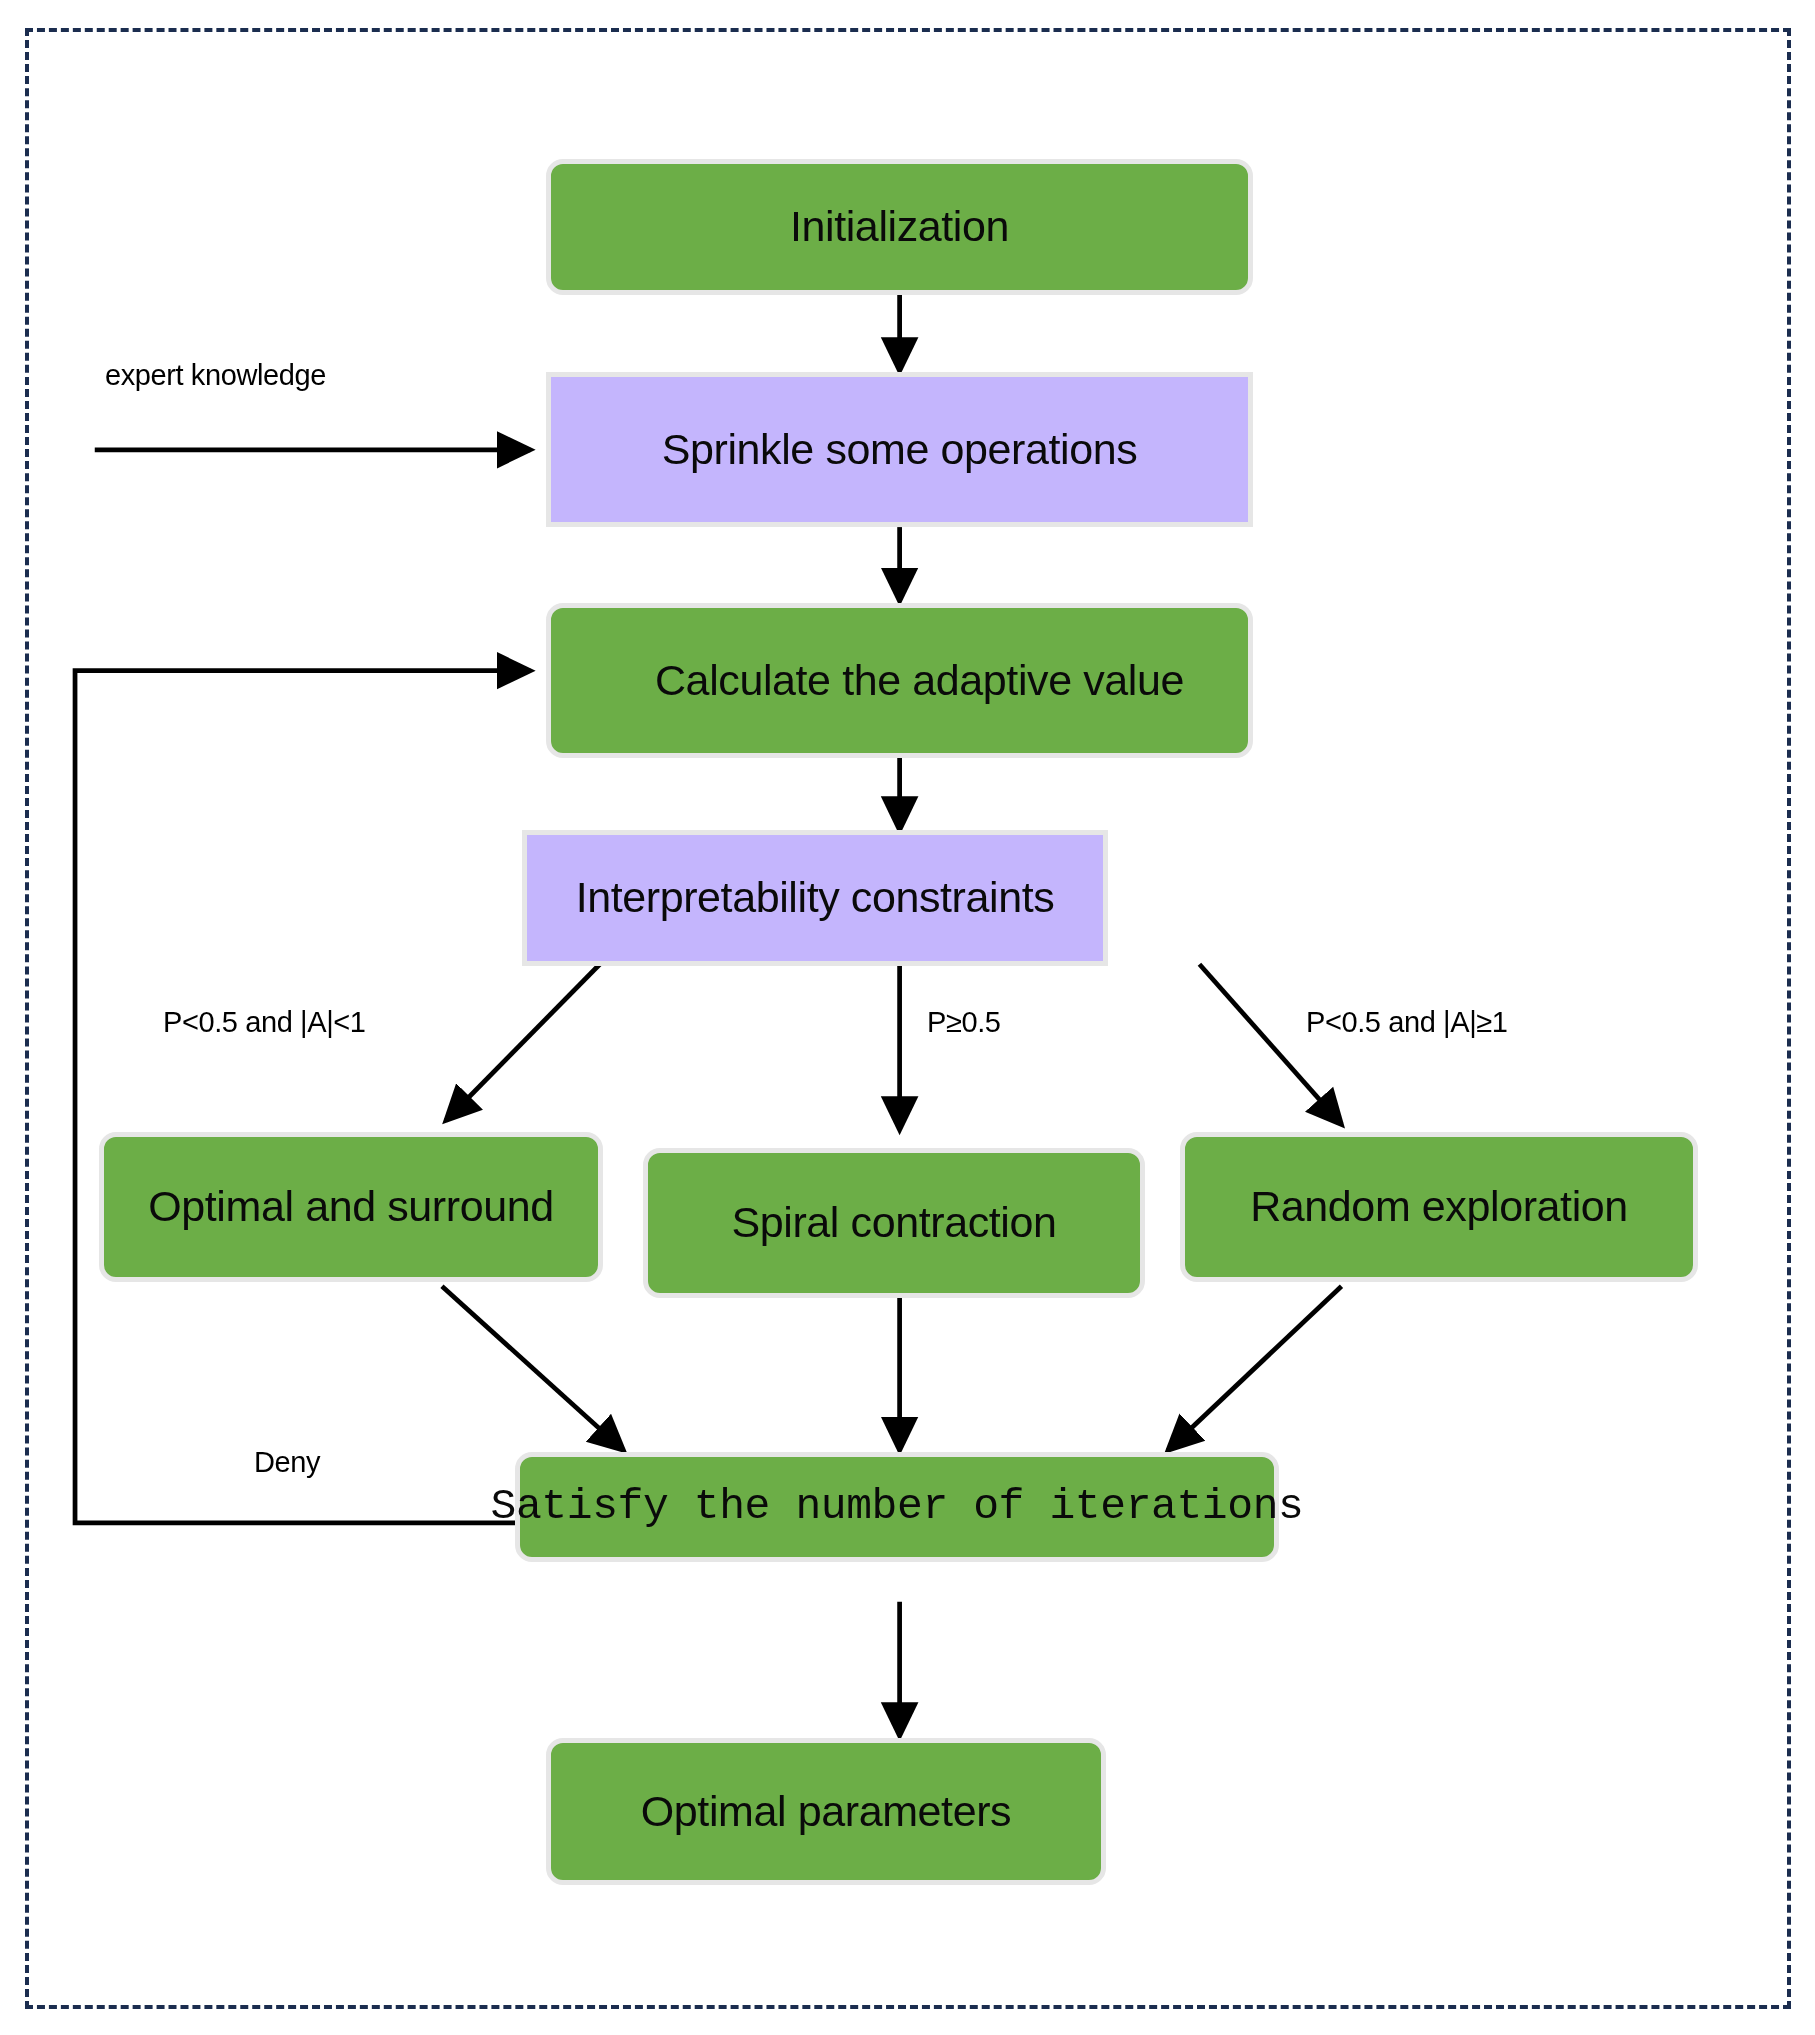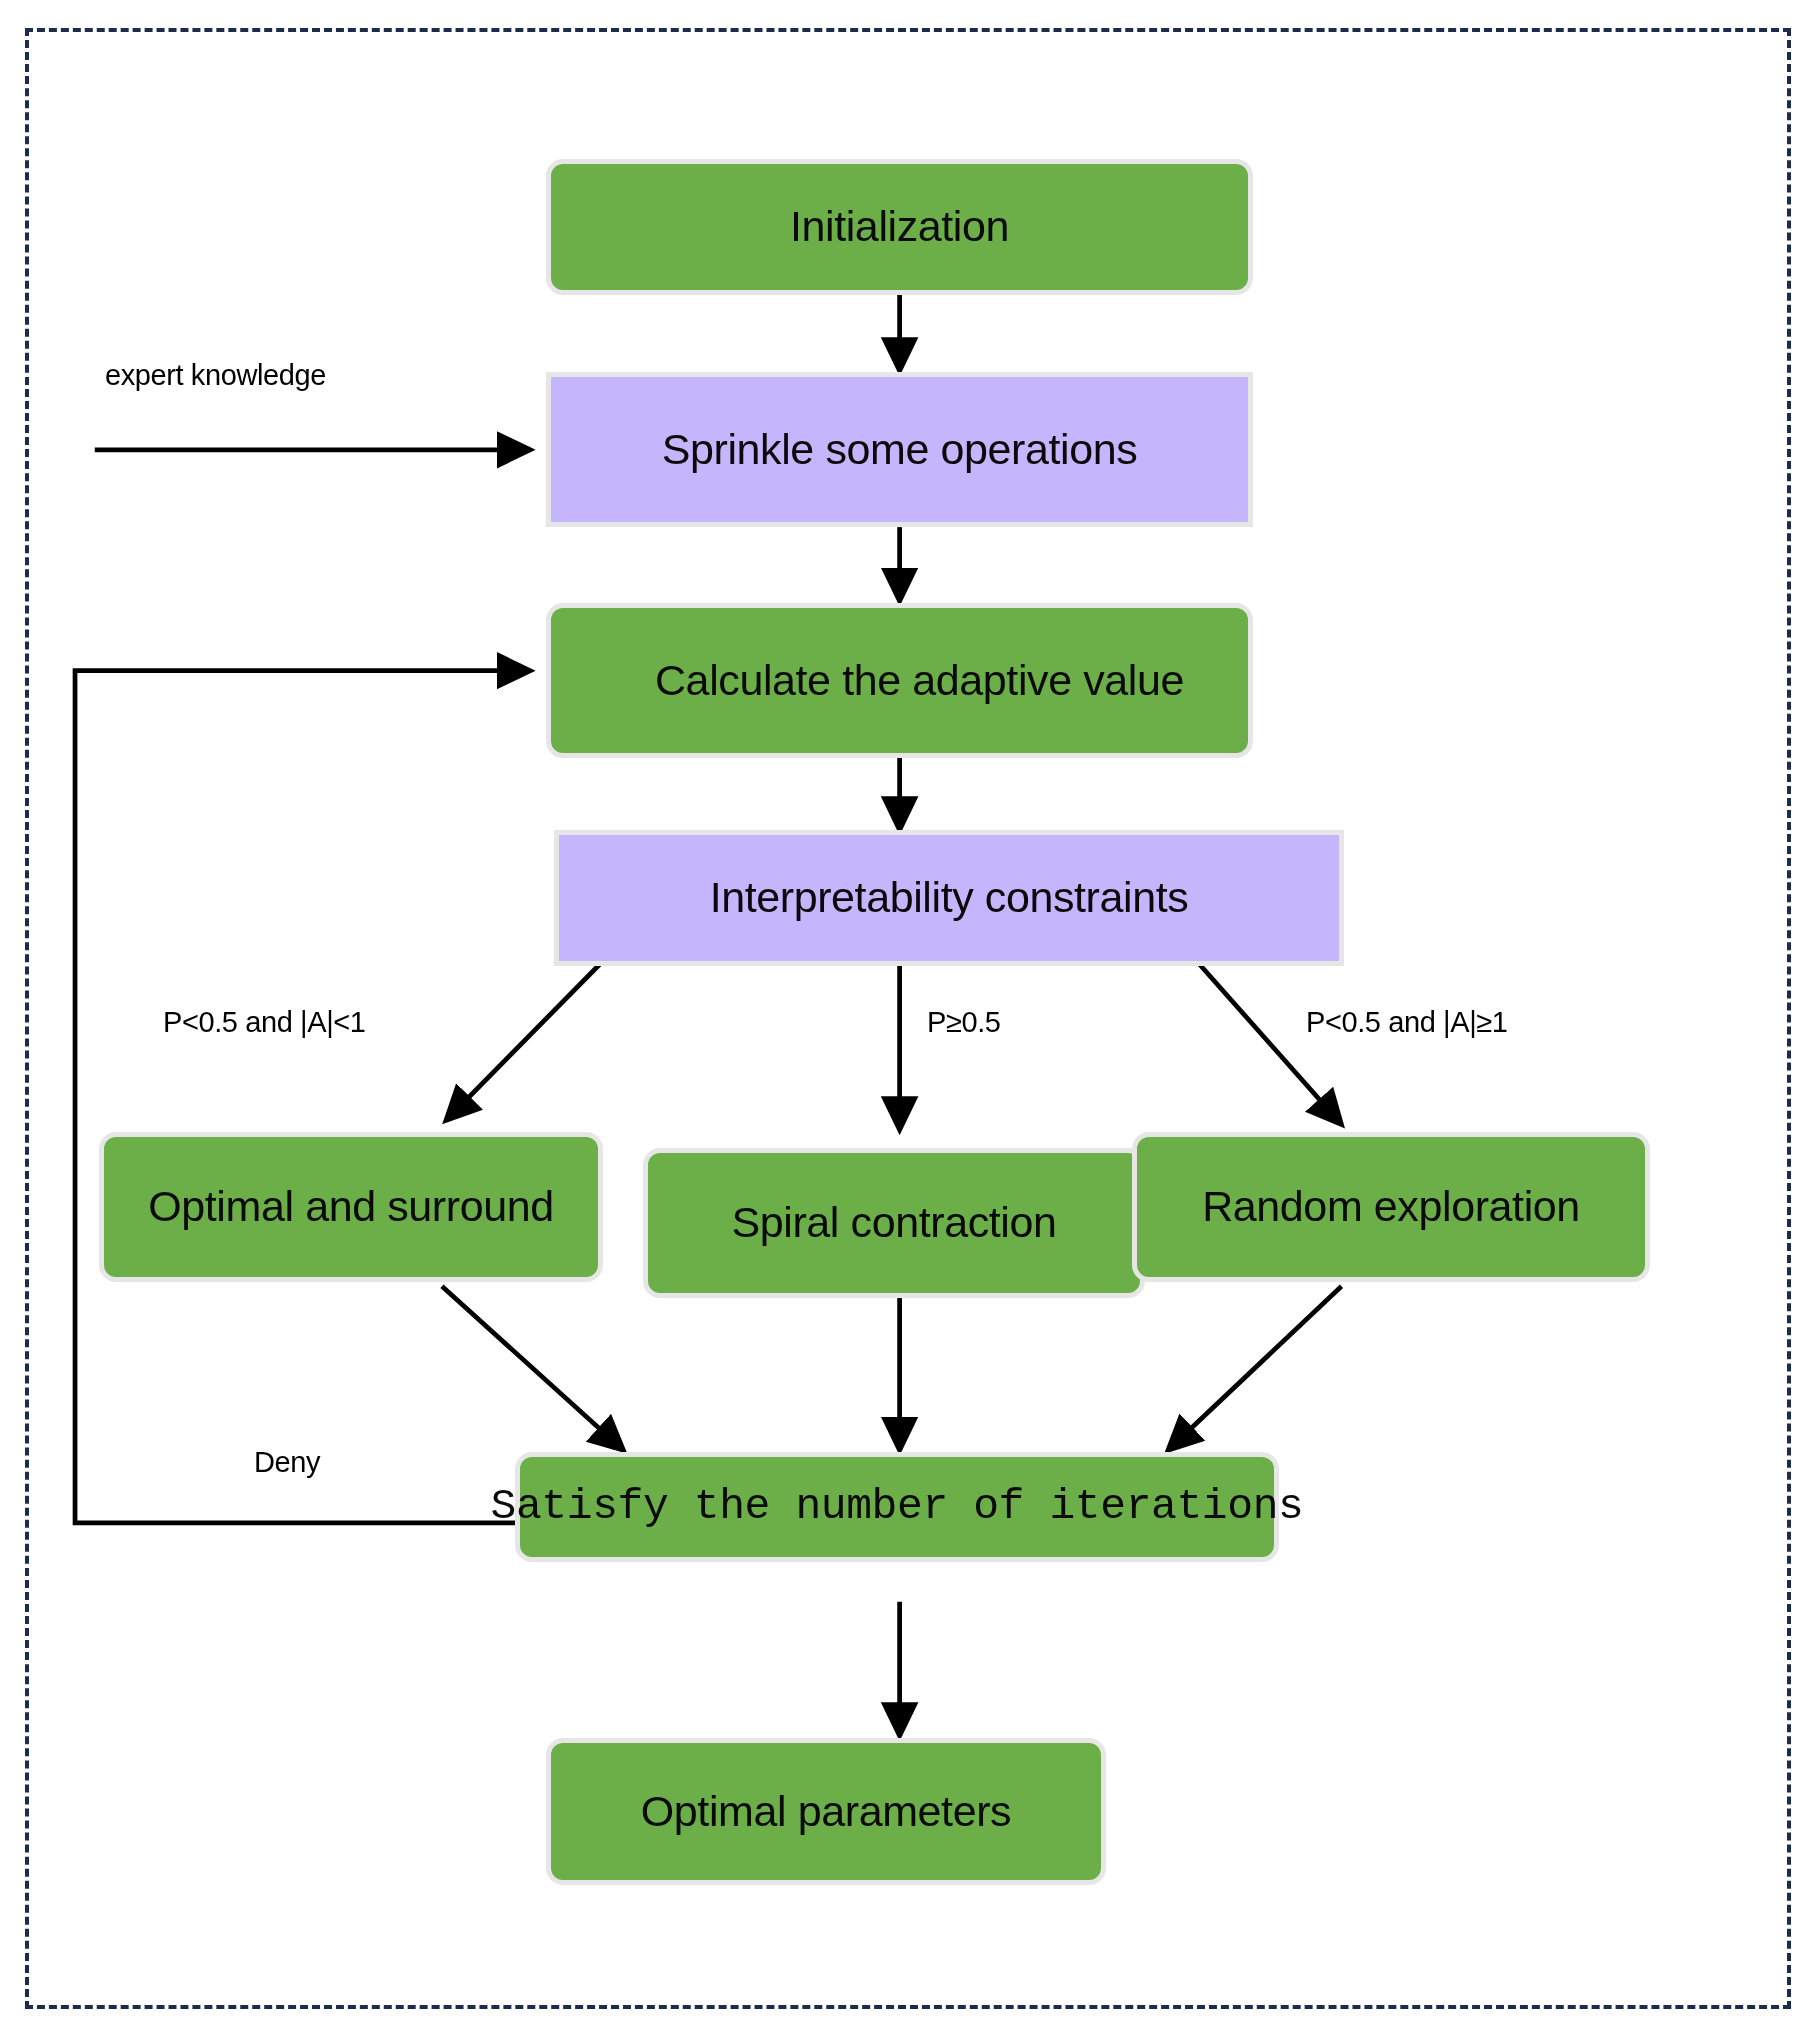--- a/index.html
+++ b/index.html
@@ -104,33 +104,33 @@
   </div>
 
   <div class="node-box node-yellow" style="left:546px; top:372px; width:707px; height:155px;">
     <span>Sprinkle some operations</span>
   </div>
 
   <div class="node-box node-green" style="left:546px; top:603px; width:707px; height:155px;padding-left:40px;">
     <span>Calculate the adaptive value</span>
   </div>
 
-  <div class="node-box node-yellow" style="left:554px; top:830px; width:790px; height:136px;">
+  <div class="node-box node-yellow" style="left:522px; top:830px; width:586px; height:136px;">
     <span>Interpretability constraints</span>
   </div>
 
   <div class="node-box node-green" style="left:99px; top:1132px; width:504px; height:150px;">
     <span>Optimal and surround</span>
   </div>
 
   <div class="node-box node-green" style="left:643px; top:1132px; width:502px; height:150px;margin-top:16px;">
     <span>Spiral contraction</span>
   </div>
 
-  <div class="node-box node-green" style="left:1132px; top:1132px; width:518px; height:150px;">
+  <div class="node-box node-green" style="left:1180px; top:1132px; width:518px; height:150px;">
     <span>Random exploration</span>
   </div>
 
   <div class="node-box node-green" style="left:515px; top:1452px; width:764px; height:110px;font-family:Liberation Mono, monospace;">
     <span>Satisfy the number of iterations</span>
   </div>
 
   <div class="node-box node-green" style="left:546px; top:1738px; width:560px; height:147px;">
     <span>Optimal parameters</span>
   </div>

